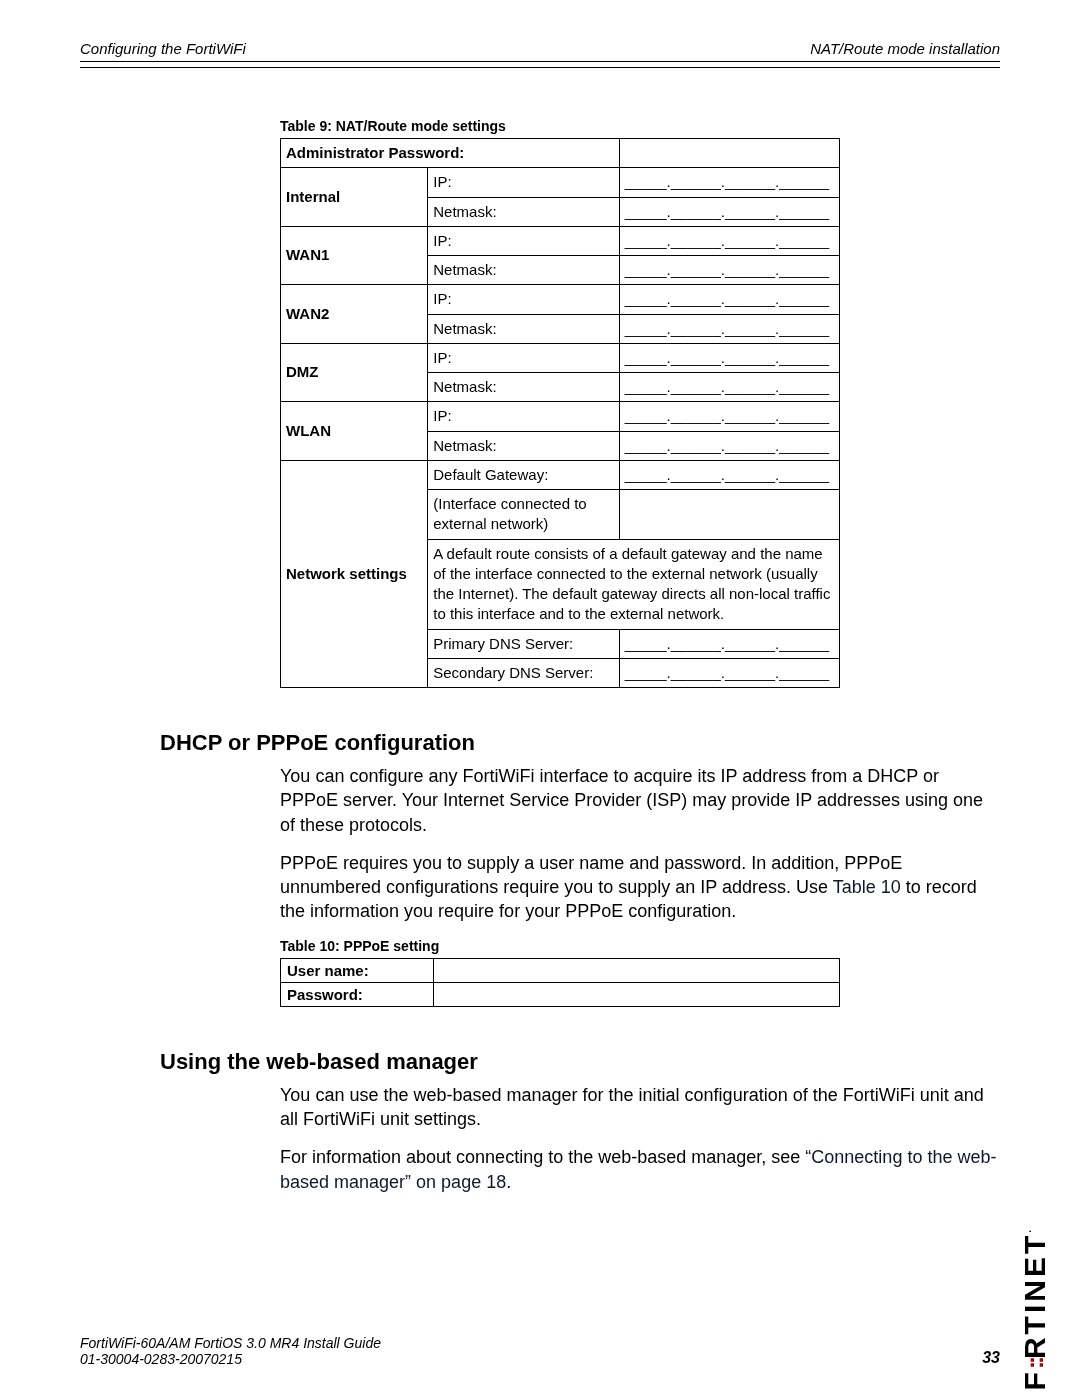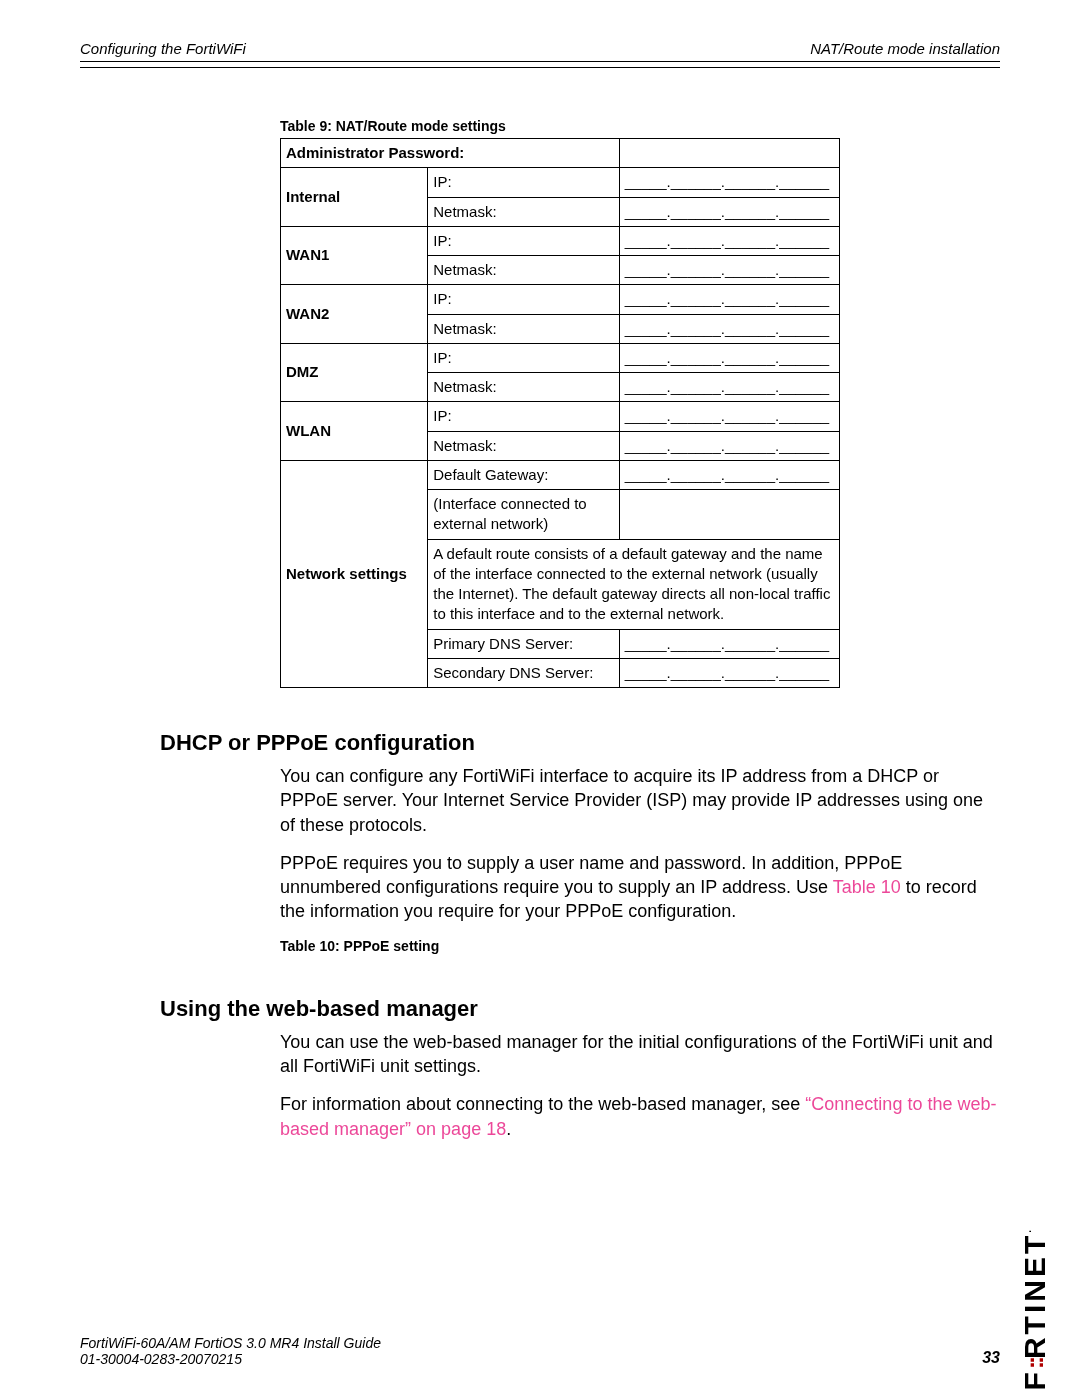--- a/index.html
+++ b/index.html
@@ -71,21 +71,21 @@
   table.pppoe {
     border-collapse: collapse;
     width: 560px;
     font-size: 15px;
   }
   table.pppoe td {
     border: 1px solid #000;
     padding: 3px 6px;
   }
   table.pppoe td.label { width: 140px; font-weight: bold; }
-  a.xref { color: #ec4899; text-decoration: none; }
+  a.xref { color: #0f172a; text-decoration: none; }
   .footer {
     position: absolute;
     bottom: 30px;
     left: 80px;
     right: 80px;
     display: flex;
     justify-content: space-between;
     align-items: flex-end;
     font-style: italic;
     font-size: 14px;
@@ -201,25 +201,37 @@
   </div>
 
   <h2 class="section">DHCP or PPPoE configuration</h2>
   <div class="indent-block">
     <p class="body">You can configure any FortiWiFi interface to acquire its IP address from a DHCP or PPPoE server. Your Internet Service Provider (ISP) may provide IP addresses using one of these protocols.</p>
     <p class="body">
       <span>PPPoE requires you to supply a user name and password. In addition, PPPoE unnumbered configurations require you to supply an IP address. Use </span><a class="xref" href="#">Table 10</a><span> to record the information you require for your PPPoE configuration.</span>
     </p>
 
     <div class="table-caption">Table 10: PPPoE setting</div>
+    <table class="pppoe">
+      <tbody>
+          <tr>
+        <td class="label">User name:</td>
+        <td></td>
+      </tr>
+      <tr>
+        <td class="label">Password:</td>
+        <td></td>
+      </tr>
+    </tbody>
+      </table>
   </div>
 
   <h2 class="section">Using the web-based manager</h2>
   <div class="indent-block">
-    <p class="body">You can use the web-based manager for the initial configurations of the FortiWiFi unit and all FortiWiFi unit settings.</p>
+    <p class="body">You can use the web-based manager for the initial configuration of the FortiWiFi unit and all FortiWiFi unit settings.</p>
     <p class="body">
       <span>For information about connecting to the web-based manager, see </span><a class="xref" href="#">“Connecting to the web-based manager” on page 18</a><span>.</span>
     </p>
   </div>
 
   <div class="side-logo">
     <span>F</span><span class="dots">::</span><span>RTINET</span><span style="font-size:10px; vertical-align:14px;">.</span>
   </div>
 
   <div class="footer">

